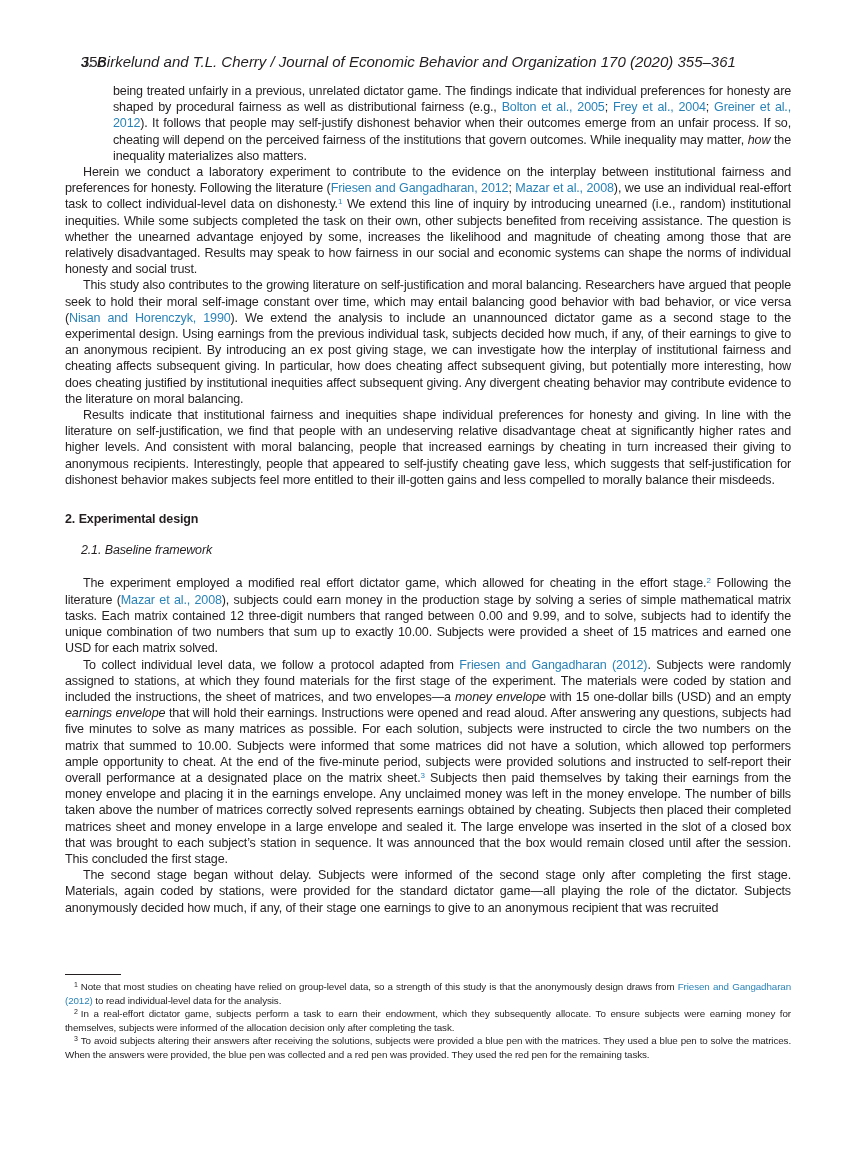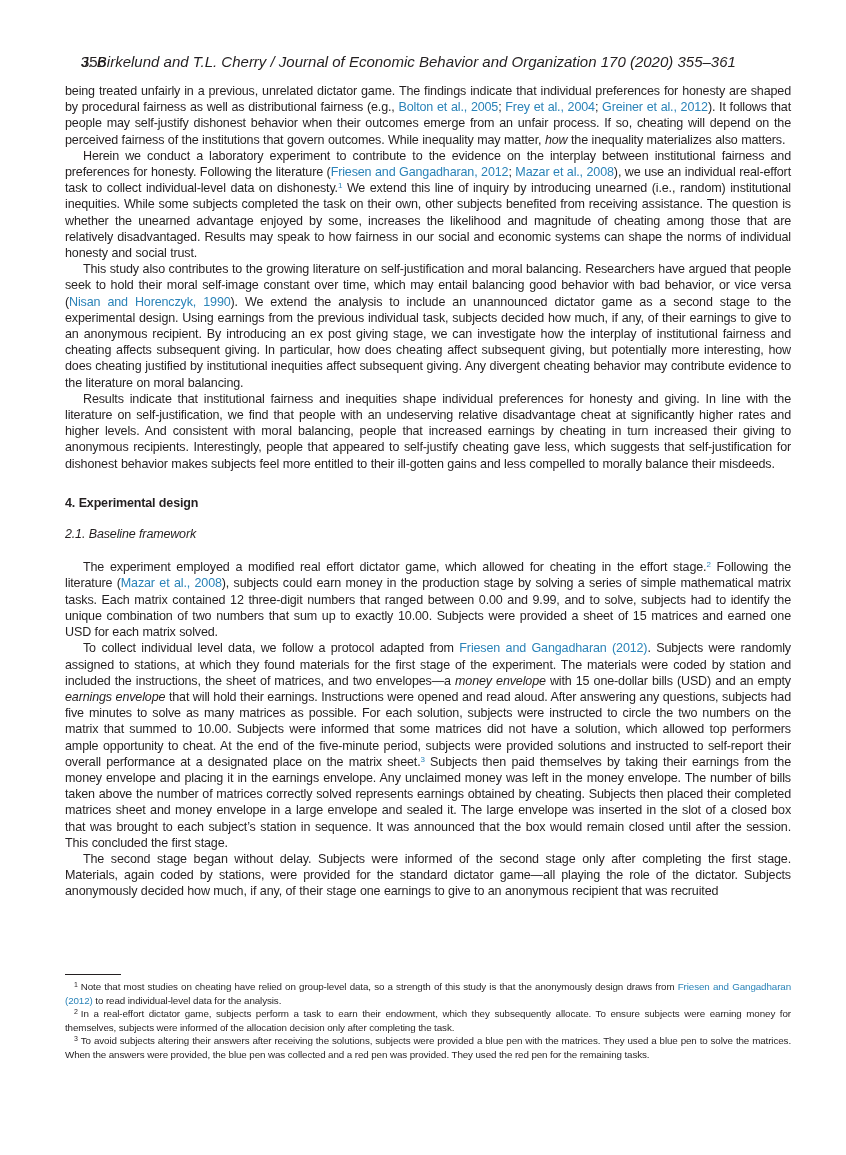--- a/index.html
+++ b/index.html
@@ -13,29 +13,29 @@
     font-size: 15px; font-style: italic; color: #231f20;
   }
   .running-head .pno { position: absolute; left: 0; top: 0; font-style: normal; }
   .running-head .rt { position: absolute; left: 0; width: 726px; top: 0; text-align: left; }
   .body-text {
     position: absolute; top: 83px; left: 0; width: 726px;
     font-size: 12.55px; line-height: 16.2px; text-align: justify;
     letter-spacing: -0.15px; word-spacing: 0.2px;
   }
   .body-text p { margin: 0; text-indent: 18px; }
-  .body-text p.noindent { text-indent: 0; }
+  .body-text p.noindent { text-indent: 0; margin-left: 48px; }
   a, .link { color: #2a83b8; text-decoration: none; cursor: pointer; }
   sup { font-size: 8px; line-height: 0; vertical-align: 4px; }
   sup .link, sup.link { color: #2a83b8; }
   h2.section {
     margin: 23px 0 0 0; font-size: 12.5px; font-weight: bold; text-indent: 0;
   }
   h3.subsection {
-    margin: 15px 0 0 0; font-size: 12.5px; font-style: italic; font-weight: normal;
+    margin: 15px 0 0 16px; font-size: 12.5px; font-style: italic; font-weight: normal;
   }
   .sec-gap { height: 17px; }
   .footnote-rule {
     position: absolute; top: 974px; left: 0; width: 56px; height: 1px; background: #231f20;
   }
   .footnotes {
     position: absolute; top: 980px; left: 0; width: 726px;
     font-size: 9.8px; line-height: 13.6px; text-align: justify; letter-spacing: -0.1px;
   }
   .footnotes p { margin: 0; text-indent: 9px; }
@@ -55,21 +55,21 @@
   <div class="body-text">
 
     <p class="noindent"><span>being treated unfairly in a previous, unrelated dictator game. The findings indicate that individual preferences for honesty are shaped by procedural fairness as well as distributional fairness (e.g., </span><a class="link">Bolton et al., 2005</a><span>; </span><a class="link">Frey et al., 2004</a><span>; </span><a class="link">Greiner et al., 2012</a><span>). It follows that people may self-justify dishonest behavior when their outcomes emerge from an unfair process. If so, cheating will depend on the perceived fairness of the institutions that govern outcomes. While inequality may matter, </span><em>how</em><span> the inequality materializes also matters.</span></p>
 
     <p><span>Herein we conduct a laboratory experiment to contribute to the evidence on the interplay between institutional fairness and preferences for honesty. Following the literature (</span><a class="link">Friesen and Gangadharan, 2012</a><span>; </span><a class="link">Mazar et al., 2008</a><span>), we use an individual real-effort task to collect individual-level data on dishonesty.</span><sup class="link">1</sup><span> We extend this line of inquiry by introducing unearned (i.e., random) institutional inequities. While some subjects completed the task on their own, other subjects benefited from receiving assistance. The question is whether the unearned advantage enjoyed by some, increases the likelihood and magnitude of cheating among those that are relatively disadvantaged. Results may speak to how fairness in our social and economic systems can shape the norms of individual honesty and social trust.</span></p>
 
     <p><span>This study also contributes to the growing literature on self-justification and moral balancing. Researchers have argued that people seek to hold their moral self-image constant over time, which may entail balancing good behavior with bad behavior, or vice versa (</span><a class="link">Nisan and Horenczyk, 1990</a><span>). We extend the analysis to include an unannounced dictator game as a second stage to the experimental design. Using earnings from the previous individual task, subjects decided how much, if any, of their earnings to give to an anonymous recipient. By introducing an ex post giving stage, we can investigate how the interplay of institutional fairness and cheating affects subsequent giving. In particular, how does cheating affect subsequent giving, but potentially more interesting, how does cheating justified by institutional inequities affect subsequent giving. Any divergent cheating behavior may contribute evidence to the literature on moral balancing.</span></p>
 
     <p><span>Results indicate that institutional fairness and inequities shape individual preferences for honesty and giving. In line with the literature on self-justification, we find that people with an undeserving relative disadvantage cheat at significantly higher rates and higher levels. And consistent with moral balancing, people that increased earnings by cheating in turn increased their giving to anonymous recipients. Interestingly, people that appeared to self-justify cheating gave less, which suggests that self-justification for dishonest behavior makes subjects feel more entitled to their ill-gotten gains and less compelled to morally balance their misdeeds.</span></p>
 
-    <h2 class="section">4. Experimental design</h2>
+    <h2 class="section">2. Experimental design</h2>
 
     <h3 class="subsection">2.1. Baseline framework</h3>
 
     <div class="sec-gap"></div>
 
     <p><span>The experiment employed a modified real effort dictator game, which allowed for cheating in the effort stage.</span><sup class="link">2</sup><span> Following the literature (</span><a class="link">Mazar et al., 2008</a><span>), subjects could earn money in the production stage by solving a series of simple mathematical matrix tasks. Each matrix contained 12 three-digit numbers that ranged between 0.00 and 9.99, and to solve, subjects had to identify the unique combination of two numbers that sum up to exactly 10.00. Subjects were provided a sheet of 15 matrices and earned one USD for each matrix solved.</span></p>
 
     <p><span>To collect individual level data, we follow a protocol adapted from </span><a class="link">Friesen and Gangadharan (2012)</a><span>. Subjects were randomly assigned to stations, at which they found materials for the first stage of the experiment. The materials were coded by station and included the instructions, the sheet of matrices, and two envelopes—a </span><em>money envelope</em><span> with 15 one-dollar bills (USD) and an empty </span><em>earnings envelope</em><span> that will hold their earnings. Instructions were opened and read aloud. After answering any questions, subjects had five minutes to solve as many matrices as possible. For each solution, subjects were instructed to circle the two numbers on the matrix that summed to 10.00. Subjects were informed that some matrices did not have a solution, which allowed top performers ample opportunity to cheat. At the end of the five-minute period, subjects were provided solutions and instructed to self-report their overall performance at a designated place on the matrix sheet.</span><sup class="link">3</sup><span> Subjects then paid themselves by taking their earnings from the money envelope and placing it in the earnings envelope. Any unclaimed money was left in the money envelope. The number of bills taken above the number of matrices correctly solved represents earnings obtained by cheating. Subjects then placed their completed matrices sheet and money envelope in a large envelope and sealed it. The large envelope was inserted in the slot of a closed box that was brought to each subject’s station in sequence. It was announced that the box would remain closed until after the session. This concluded the first stage.</span></p>
 
     <p><span>The second stage began without delay. Subjects were informed of the second stage only after completing the first stage. Materials, again coded by stations, were provided for the standard dictator game—all playing the role of the dictator. Subjects anonymously decided how much, if any, of their stage one earnings to give to an anonymous recipient that was recruited</span></p>

